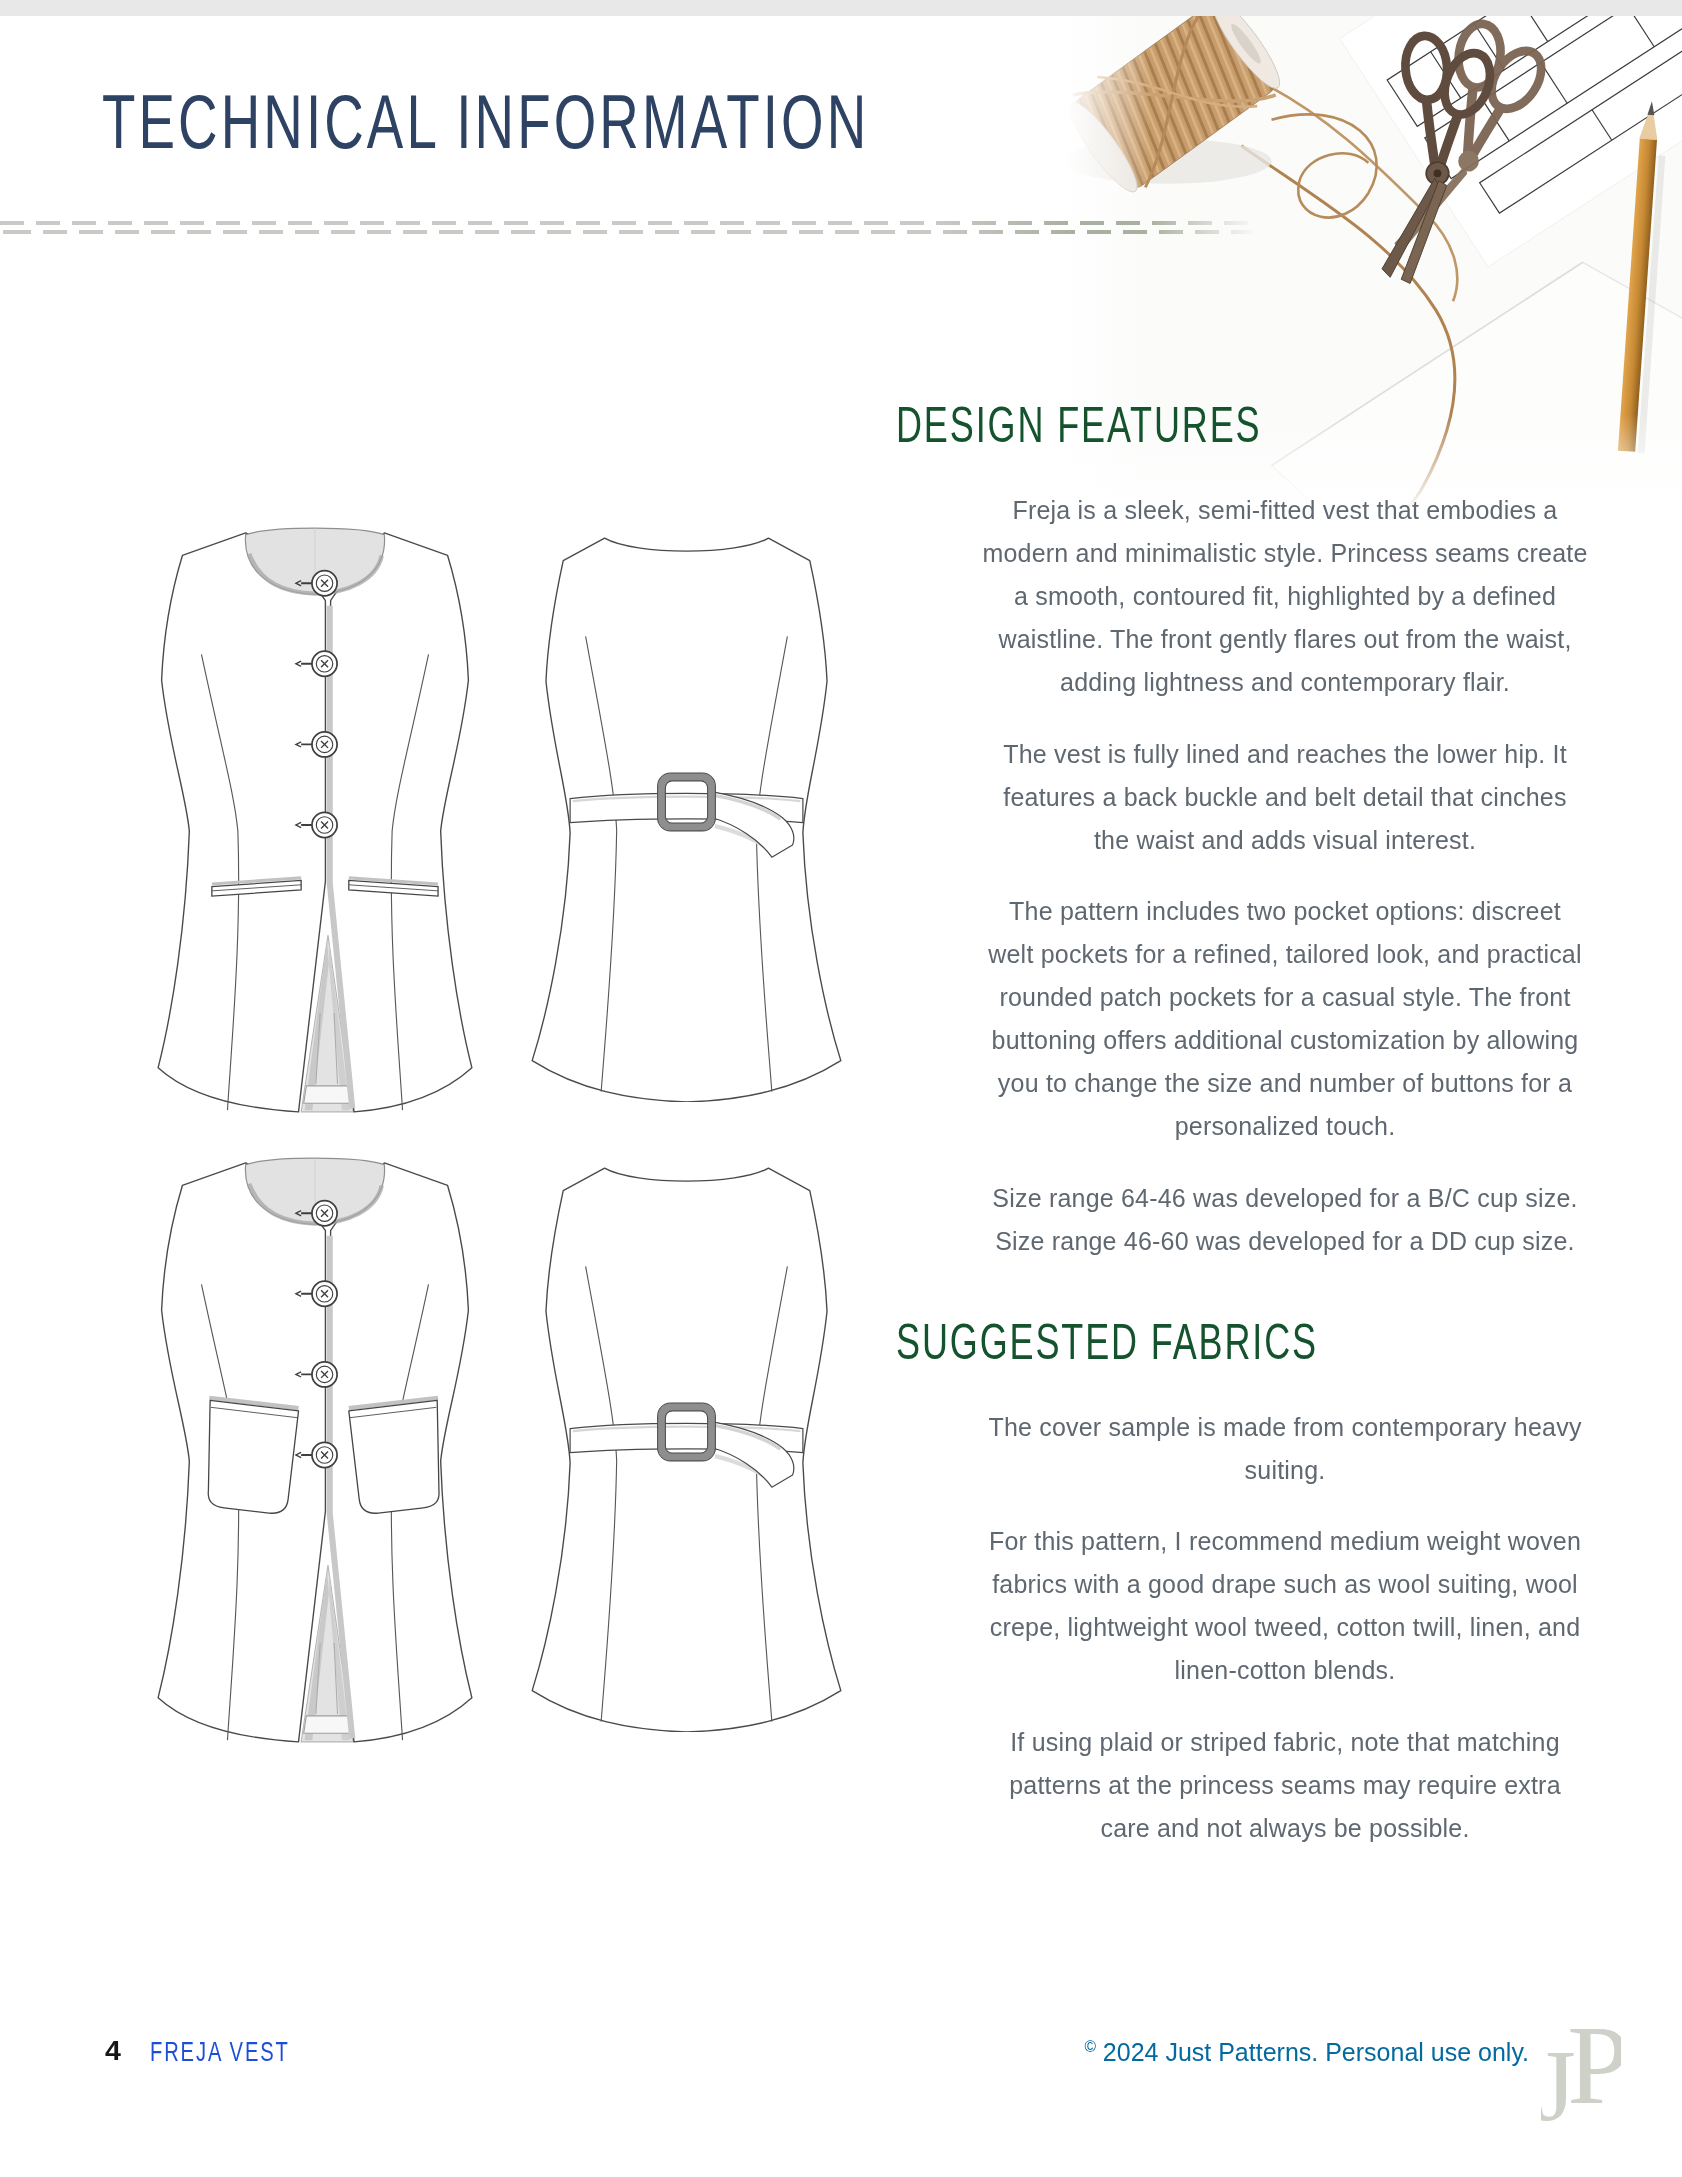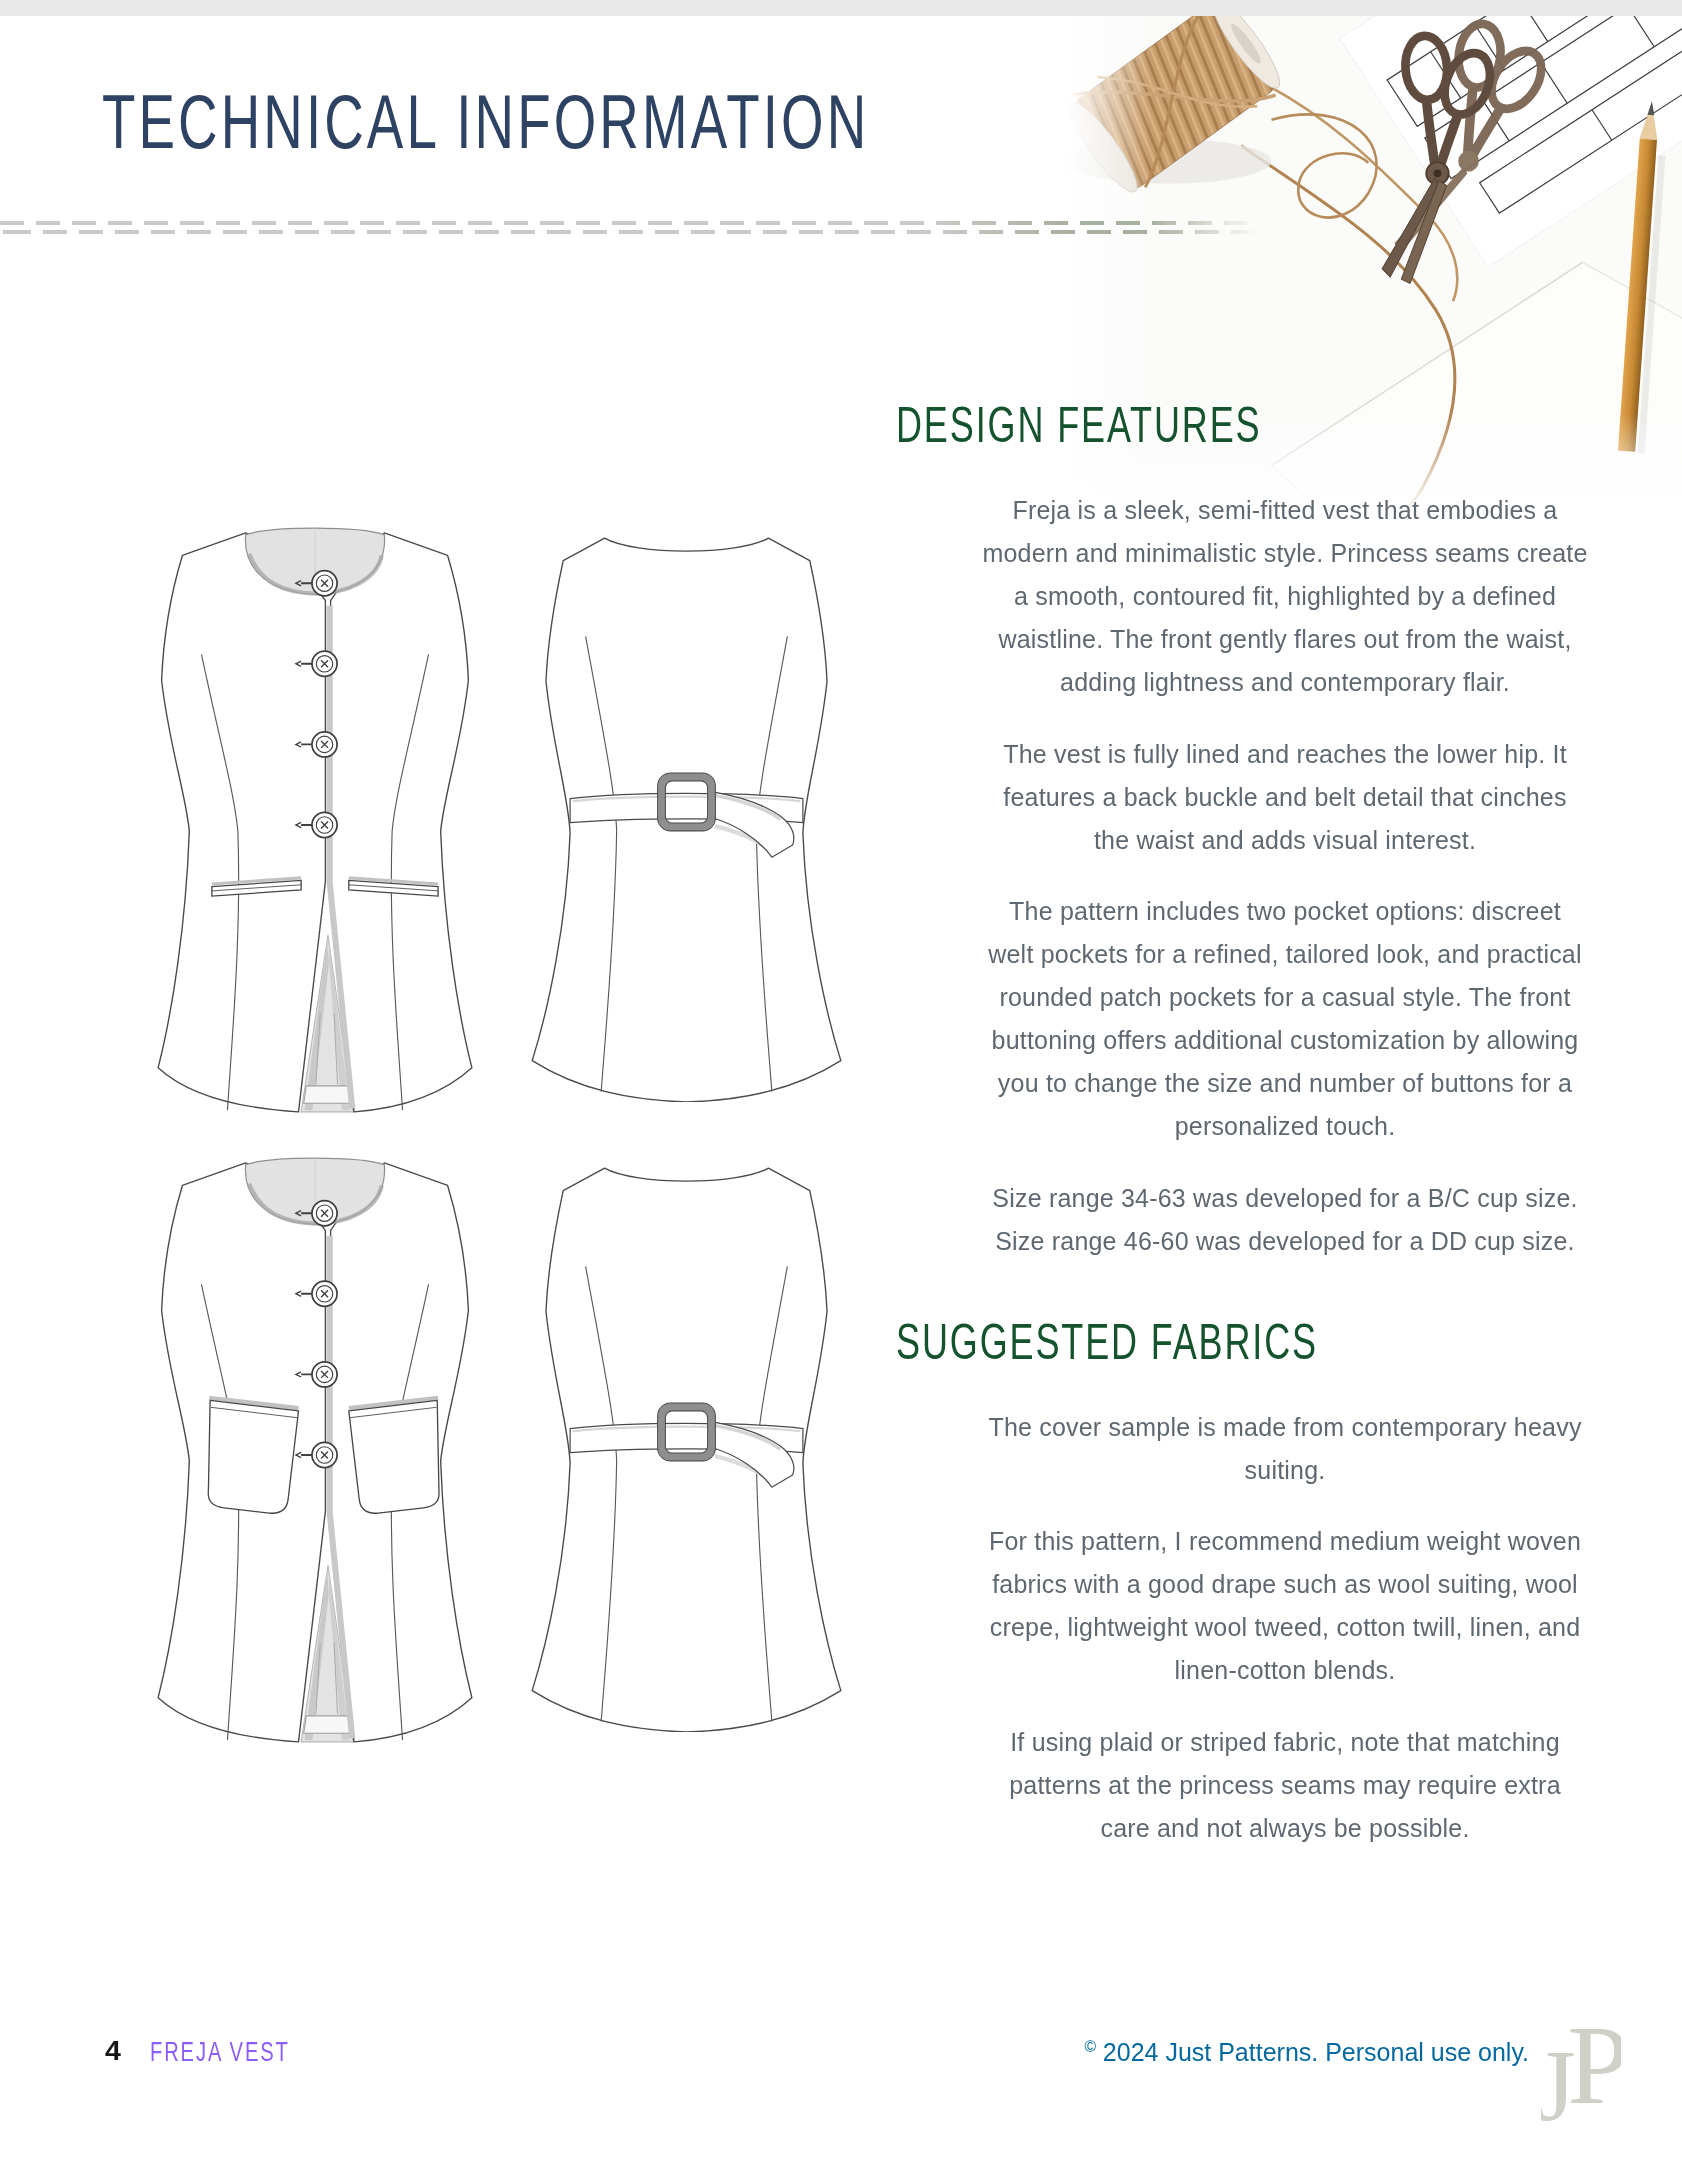--- a/index.html
+++ b/index.html
@@ -41,21 +41,21 @@
   .col h2 {
     margin:0 0 35px 0; font-size:50px; font-weight:500; color:#14532d; letter-spacing:2.6px;
   }
   .col h2.second { margin-top:50px; }
   .col p {
     margin:0 0 28.5px 0; font-size:25px; line-height:43px; color:#5f6770;
     white-space:pre-line; letter-spacing:0.2px;text-align:center;
   }
 
   .page-num { position:absolute; left:105px; top:2018px; font-size:28.5px; font-weight:bold; color:#161616; }
-  .pattern-name { position:absolute; left:150px; top:2020px; font-size:28px; color:#8b5cf6; letter-spacing:2.6px; }
+  .pattern-name { position:absolute; left:150px; top:2020px; font-size:28px; color:#1d4ed8; letter-spacing:2.6px; }
   .copyright { position:absolute; top:2022px; right:154px; font-size:25px; color:#0369a1; }
   .copyright sup { font-size:15.6px; }
   .jp-logo { position:absolute; left:1541px; top:1997px; width:80px; height:121px; }
   svg { display:block; }
   .hidden-defs { position:absolute; width:0; height:0; overflow:hidden; }
 </style>
 </head>
 <body>
 
 <div class="page">
@@ -281,21 +281,21 @@
 adding lightness and contemporary flair.</p>
     <p>The vest is fully lined and reaches the lower hip. It
 features a back buckle and belt detail that cinches
 the waist and adds visual interest.</p>
     <p>The pattern includes two pocket options: discreet
 welt pockets for a refined, tailored look, and practical
 rounded patch pockets for a casual style. The front
 buttoning offers additional customization by allowing
 you to change the size and number of buttons for a
 personalized touch.</p>
-    <p>Size range 34-63 was developed for a B/C cup size.
+    <p>Size range 64-46 was developed for a B/C cup size.
 Size range 46-60 was developed for a DD cup size.</p>
 
     <h2 class="second">
       <span class="cond">SUGGESTED FABRICS</span>
     </h2>
     <p>The cover sample is made from contemporary heavy
 suiting.</p>
     <p>For this pattern, I recommend medium weight woven
 fabrics with a good drape such as wool suiting, wool
 crepe, lightweight wool tweed, cotton twill, linen, and

